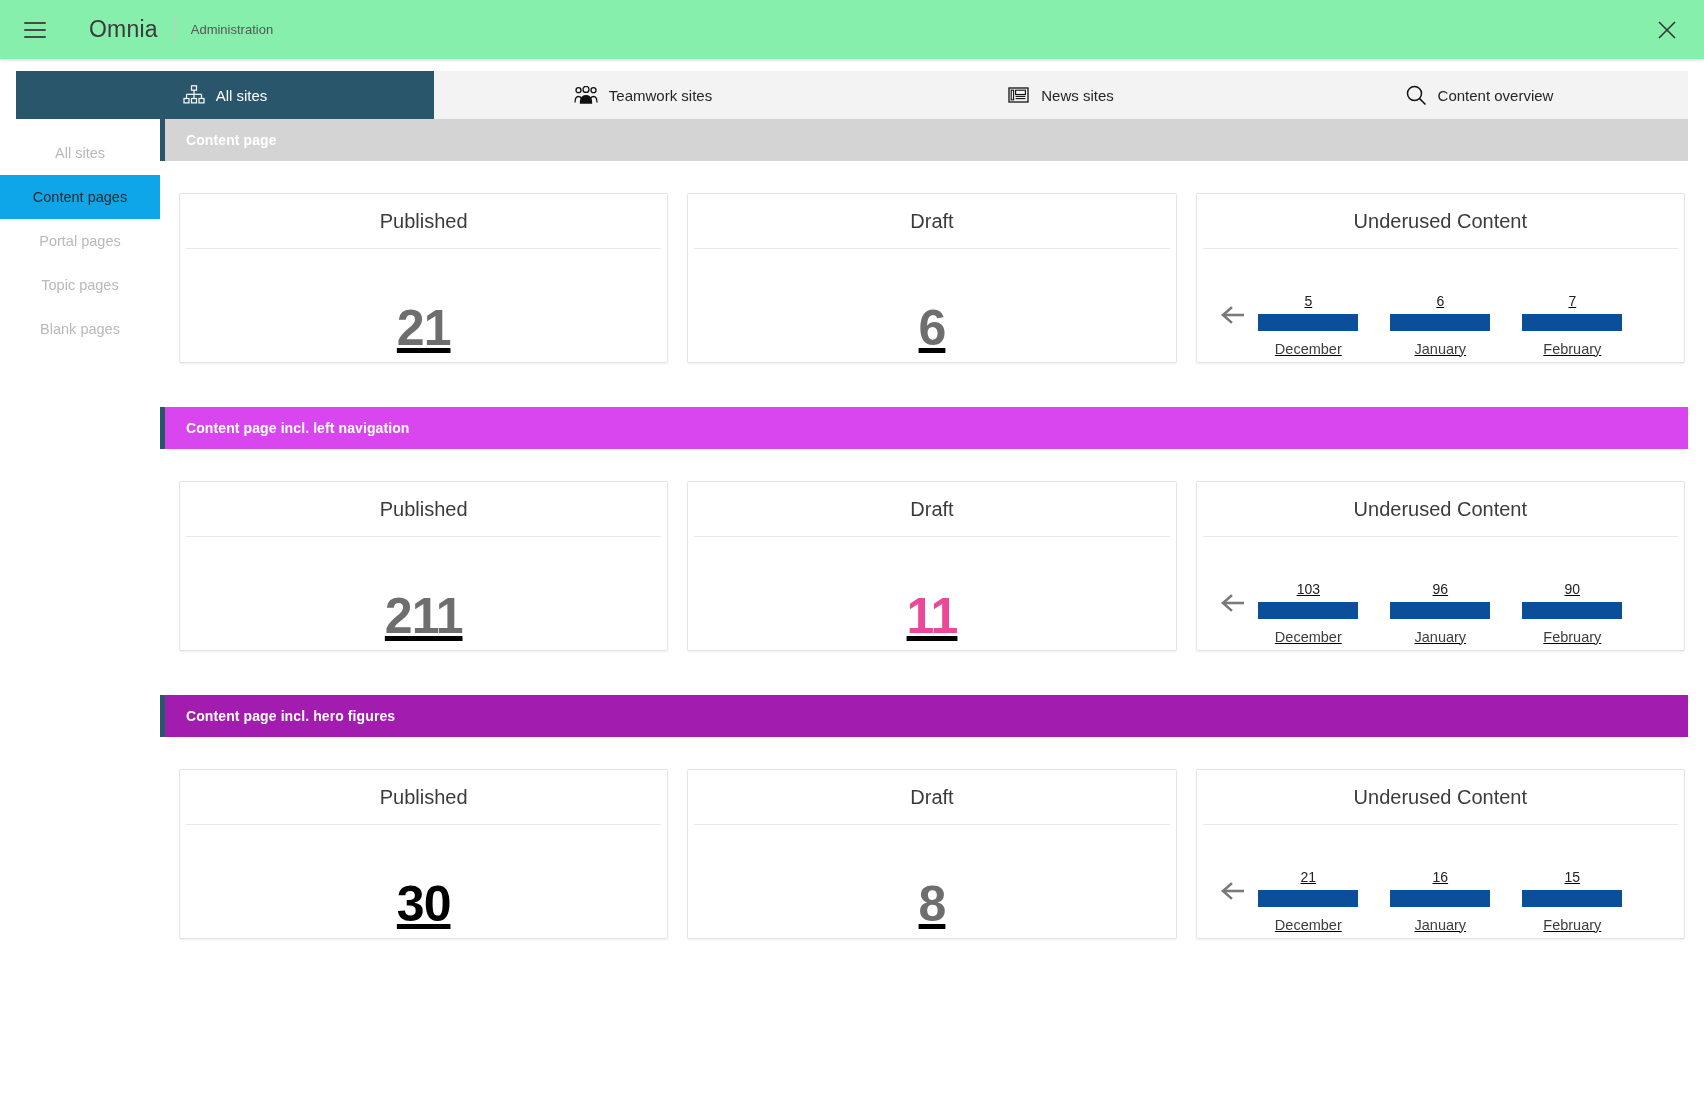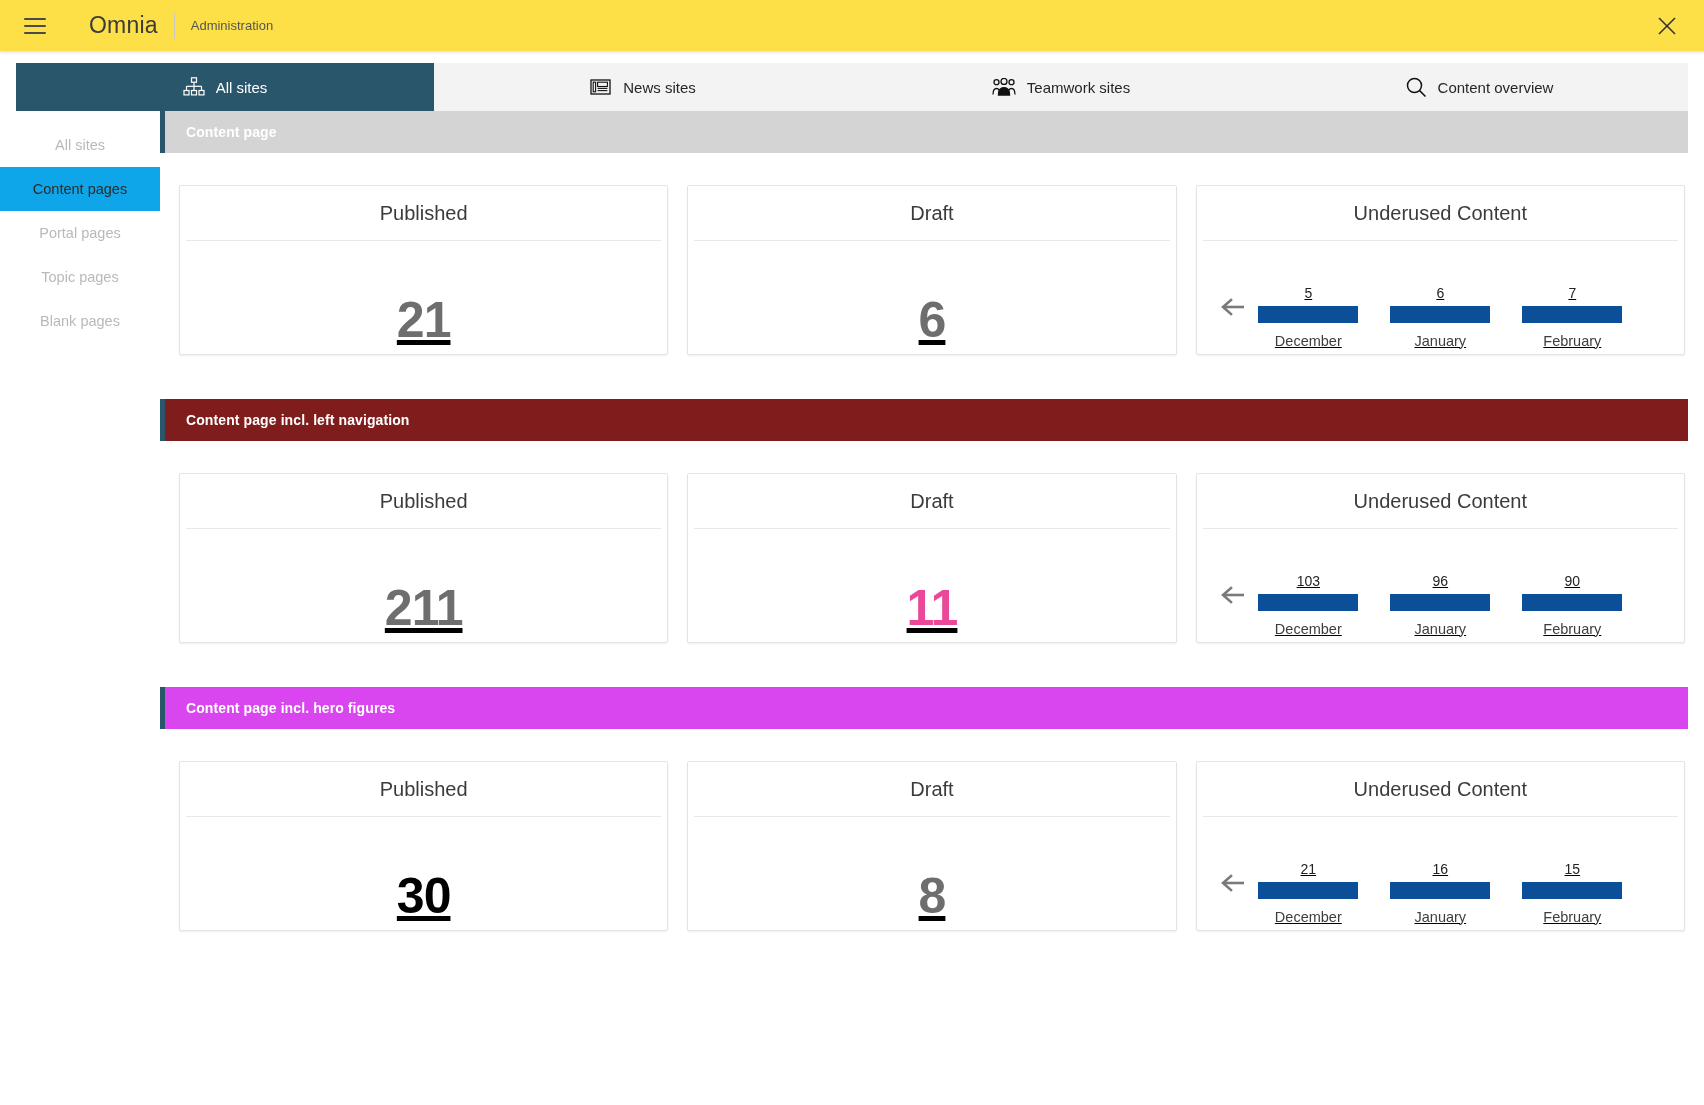--- a/index.html
+++ b/index.html
@@ -7,22 +7,22 @@
     margin: 0; padding: 0;
     width: 1704px; height: 1105px;
     background: #ffffff;
     font-family: "Liberation Sans", sans-serif;
     overflow: hidden;
   }
 
   
   .topbar {
     position: relative;
-    height: 52px;
-    background: #fde047;
+    height: 60px;
+    background: #86efac;
     display: flex;
     align-items: center;
     border-bottom: 1px solid #e6e6e6;
     box-shadow: 0 1px 3px rgba(0,0,0,0.10);
     z-index: 5;
   }
   .hamburger {
     width: 22px; height: 16px;
     margin-left: 24px;
     display: flex; flex-direction: column; justify-content: space-between;
@@ -257,47 +257,47 @@
         <line x1="3.5" y1="9.3" x2="3.5" y2="13.5" stroke="#fff" stroke-width="1.2"></line>
         <line x1="11" y1="9.3" x2="11" y2="13.5" stroke="#fff" stroke-width="1.2"></line>
         <line x1="18.5" y1="9.3" x2="18.5" y2="13.5" stroke="#fff" stroke-width="1.2"></line>
       </svg>
     </span>
     <span>All sites</span>
   </div>
 
   <div class="tab">
     <span class="ticon">
-      <svg width="22" height="18" viewBox="0 0 22 18">
-        <rect x="1" y="2" width="19" height="14" fill="none" stroke="#111" stroke-width="1.3"></rect>
-        <rect x="3.2" y="4.2" width="2.4" height="9.6" fill="none" stroke="#111" stroke-width="1.1"></rect>
-        <rect x="7.6" y="4.2" width="9.8" height="4.3" fill="none" stroke="#111" stroke-width="1.1"></rect>
-        <line x1="7.6" y1="10.4" x2="17.4" y2="10.4" stroke="#111" stroke-width="1.1"></line>
-        <line x1="7.6" y1="12.6" x2="17.4" y2="12.6" stroke="#111" stroke-width="1.1"></line>
-      </svg>
-    </span>
-    <span>News sites</span>
-  </div>
-
-  <div class="tab">
-    <span class="ticon">
       <svg width="24" height="18" viewBox="0 0 24 18">
         <circle cx="4.5" cy="4.2" r="2.5" fill="none" stroke="#111" stroke-width="1.3"></circle>
         <circle cx="12" cy="3.4" r="3" fill="none" stroke="#111" stroke-width="1.3"></circle>
         <circle cx="19.5" cy="4.2" r="2.5" fill="none" stroke="#111" stroke-width="1.3"></circle>
         <path d="M1 16.5 C1 12 3 10.5 4.5 10.5 C6 10.5 8 12 8 16.5" fill="none" stroke="#111" stroke-width="1.3"></path>
         <path d="M16 16.5 C16 12 18 10.5 19.5 10.5 C21 10.5 23 12 23 16.5" fill="none" stroke="#111" stroke-width="1.3"></path>
         <path d="M6.5 17 C6.5 11.6 9 9.6 12 9.6 C15 9.6 17.5 11.6 17.5 17 Z" fill="#111" stroke="#111" stroke-width="1.3"></path>
       </svg>
     </span>
     <span>Teamwork sites</span>
   </div>
 
   <div class="tab">
     <span class="ticon">
+      <svg width="22" height="18" viewBox="0 0 22 18">
+        <rect x="1" y="2" width="19" height="14" fill="none" stroke="#111" stroke-width="1.3"></rect>
+        <rect x="3.2" y="4.2" width="2.4" height="9.6" fill="none" stroke="#111" stroke-width="1.1"></rect>
+        <rect x="7.6" y="4.2" width="9.8" height="4.3" fill="none" stroke="#111" stroke-width="1.1"></rect>
+        <line x1="7.6" y1="10.4" x2="17.4" y2="10.4" stroke="#111" stroke-width="1.1"></line>
+        <line x1="7.6" y1="12.6" x2="17.4" y2="12.6" stroke="#111" stroke-width="1.1"></line>
+      </svg>
+    </span>
+    <span>News sites</span>
+  </div>
+
+  <div class="tab">
+    <span class="ticon">
       <svg width="22" height="22" viewBox="0 0 22 22">
         <circle cx="9.5" cy="9.5" r="7" fill="none" stroke="#111" stroke-width="1.5"></circle>
         <line x1="14.6" y1="14.6" x2="20.5" y2="20.5" stroke="#111" stroke-width="1.5"></line>
       </svg>
     </span>
     <span>Content overview</span>
   </div>
 
 </div>
 
@@ -369,21 +369,21 @@
                 <span class="bar-label">February</span>
               </div>
             </div>
           </div>
         </div>
 
       </div>
     </div>
 
     <div class="section">
-      <div class="section-header" style="background: #7f1d1d; border-left-color: rgb(42, 86, 108);">
+      <div class="section-header" style="background: #d946ef; border-left-color: rgb(42, 86, 108);">
         <span class="sh-title">Content page incl. left navigation</span>
       </div>
       <div class="cards">
 
         <div class="card">
           <div class="card-title">Published</div>
           <div class="card-body">
             <span class="big-number" style="color: rgb(110, 110, 110);">211</span>
           </div>
         </div>
@@ -421,21 +421,21 @@
                 <span class="bar-label">February</span>
               </div>
             </div>
           </div>
         </div>
 
       </div>
     </div>
 
     <div class="section">
-      <div class="section-header" style="background: #d946ef; border-left-color: rgb(42, 86, 108);">
+      <div class="section-header" style="background: #a21caf; border-left-color: rgb(42, 86, 108);">
         <span class="sh-title">Content page incl. hero figures</span>
       </div>
       <div class="cards">
 
         <div class="card">
           <div class="card-title">Published</div>
           <div class="card-body">
             <span class="big-number" style="color: #000000;">30</span>
           </div>
         </div>

